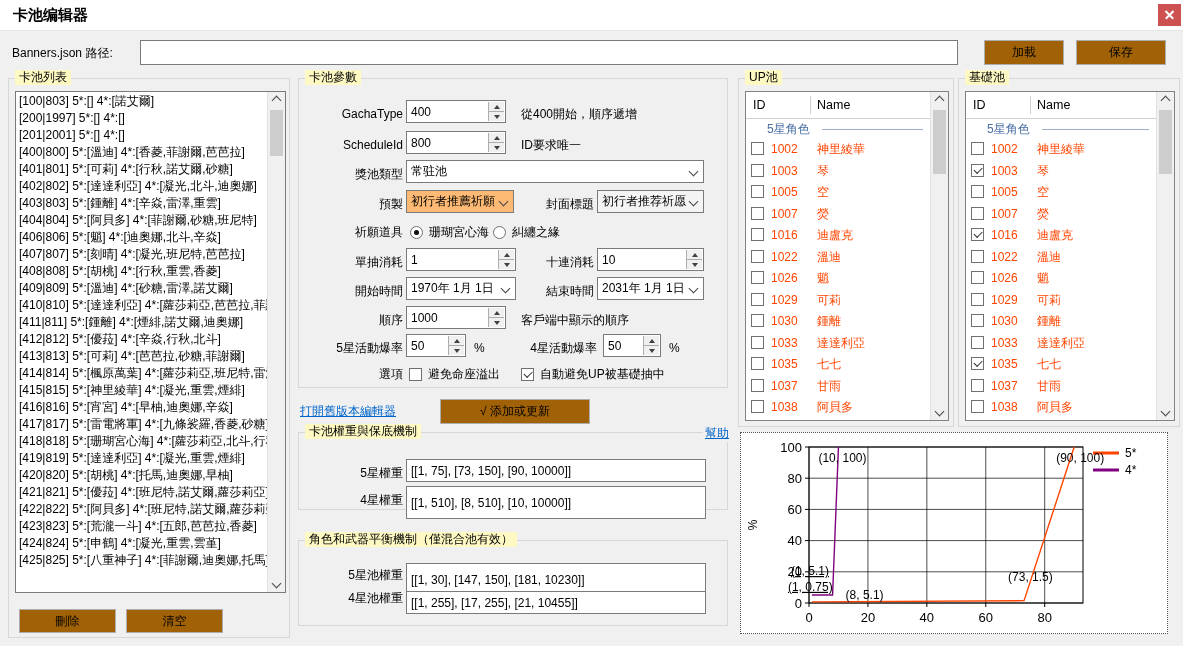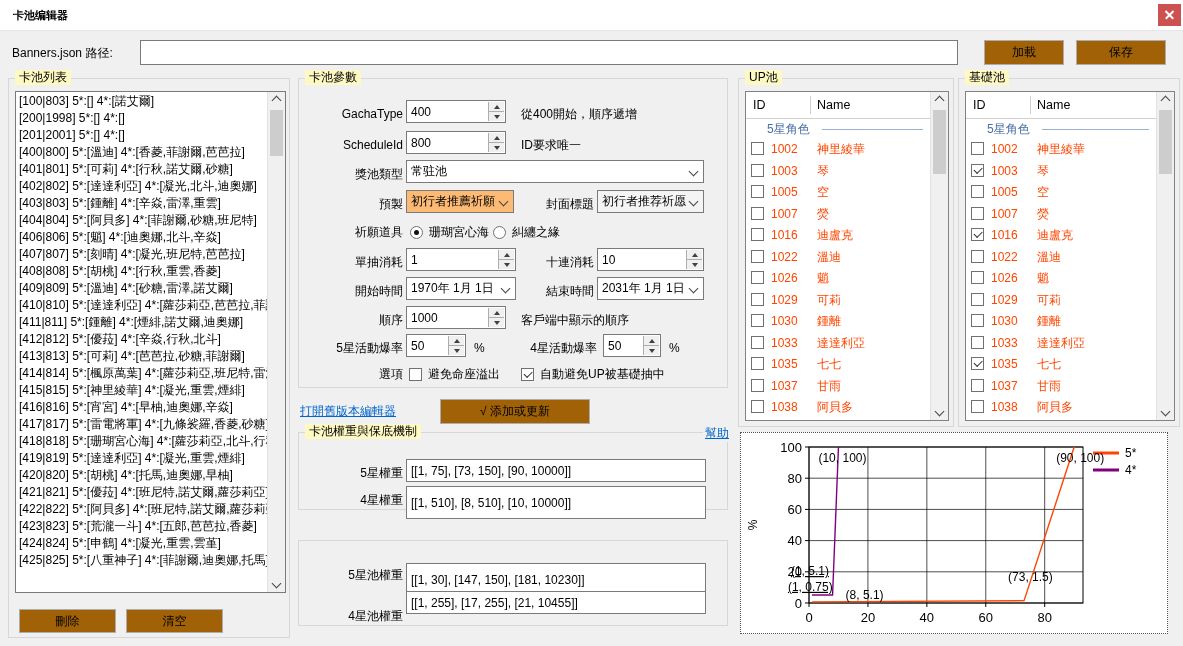--- a/index.html
+++ b/index.html
@@ -1,19 +1,19 @@
 <!DOCTYPE html>
 <html><head>
 <meta charset="utf-8">
 <style>
   html,body{margin:0;padding:0}
   body{width:1183px;height:646px;background:#f0f0f0;font-family:"Liberation Sans",sans-serif;
        font-size:12px;color:#000;position:relative;overflow:hidden}
   .titlebar{position:absolute;left:0;top:0;width:1183px;height:30px;background:#fff;border-bottom:1px solid #e6e6e6}
-  .title-text{position:absolute;left:13px;top:0;line-height:30px;font-weight:bold;font-size:11px}
+  .title-text{position:absolute;left:13px;top:0;line-height:30px;font-weight:bold;font-size:15px}
   .close-btn{position:absolute;left:1158px;top:4px;width:23px;height:22px;background:#cd5151}
   .close-btn i{position:absolute;left:6px;top:10px;width:11px;height:1.6px;background:#fff;display:block}
   .close-btn i.b1{transform:rotate(45deg)} .close-btn i.b2{transform:rotate(-45deg)}
   .lbl{position:absolute;white-space:nowrap;line-height:23px}
   .r{text-align:right}
   .input{position:absolute;background:#fff;border:1px solid #7a7a7a;box-sizing:border-box;
          display:flex;align-items:center;padding:0 4px;white-space:nowrap;overflow:hidden}
   .btn{position:absolute;background:#a16207;border:1px solid #adadad;box-sizing:border-box;
        display:flex;align-items:center;justify-content:center;white-space:nowrap}
   .link{position:absolute;color:#0066cc;text-decoration:underline;white-space:nowrap}
@@ -71,21 +71,21 @@
   <span></span>
 </div>
 <div class="btn" style="left:984px;top:40px;width:80px;height:25px">加載</div>
 <div class="btn" style="left:1076px;top:40px;width:90px;height:25px">保存</div>
 
 <div class="gb" style="left:8px;top:78px;width:282px;height:560px">
   <span class="gb-title">卡池列表</span>
   <div class="list" style="left:6px;top:12px;width:271px;height:502px">
     <div class="list-inner" id="pool-list">
         <div class="list-item">[100|803] 5*:[] 4*:[諾艾爾]</div>
-        <div class="list-item">[200|1998] 5*:[] 4*:[]</div>
+        <div class="list-item">[200|1997] 5*:[] 4*:[]</div>
         <div class="list-item">[201|2001] 5*:[] 4*:[]</div>
         <div class="list-item">[400|800] 5*:[溫迪] 4*:[香菱,菲謝爾,芭芭拉]</div>
         <div class="list-item">[401|801] 5*:[可莉] 4*:[行秋,諾艾爾,砂糖]</div>
         <div class="list-item">[402|802] 5*:[達達利亞] 4*:[凝光,北斗,迪奧娜]</div>
         <div class="list-item">[403|803] 5*:[鍾離] 4*:[辛焱,雷澤,重雲]</div>
         <div class="list-item">[404|804] 5*:[阿貝多] 4*:[菲謝爾,砂糖,班尼特]</div>
         <div class="list-item">[406|806] 5*:[魈] 4*:[迪奧娜,北斗,辛焱]</div>
         <div class="list-item">[407|807] 5*:[刻晴] 4*:[凝光,班尼特,芭芭拉]</div>
         <div class="list-item">[408|808] 5*:[胡桃] 4*:[行秋,重雲,香菱]</div>
         <div class="list-item">[409|809] 5*:[溫迪] 4*:[砂糖,雷澤,諾艾爾]</div>
@@ -276,25 +276,26 @@
   <div class="input" style="left:107px;top:26px;width:300px;height:23px">
     <span>[[1, 75], [73, 150], [90, 10000]]</span>
   </div>
   <span class="lbl r" style="left:0;top:56px;width:104px">4星權重</span>
   <div class="input" style="left:107px;top:53px;width:300px;height:33px">
     <span>[[1, 510], [8, 510], [10, 10000]]</span>
   </div>
 </div>
 
 <div class="gb" style="left:298px;top:540px;width:430px;height:86px">
+  <span class="gb-title">角色和武器平衡機制（僅混合池有效）</span>
   <span class="lbl r" style="left:0;top:23px;width:104px">5星池權重</span>
   <div class="input" style="left:107px;top:22px;width:300px;height:33px">
     <span>[[1, 30], [147, 150], [181, 10230]]</span>
   </div>
-  <span class="lbl r" style="left:0;top:64px;width:104px">4星池權重</span>
+  <span class="lbl r" style="left:0;top:46px;width:104px">4星池權重</span>
   <div class="input" style="left:107px;top:50px;width:300px;height:23px">
     <span>[[1, 255], [17, 255], [21, 10455]]</span>
   </div>
 </div>
 
 <div class="gb" style="left:738px;top:78px;width:216px;height:349px">
   <span class="gb-title">UP池</span>
   <div class="table" style="left:6px;top:12px;width:204px;height:330px">
     <div class="tbl-head">
       <span class="h" style="left:7px">ID</span>

